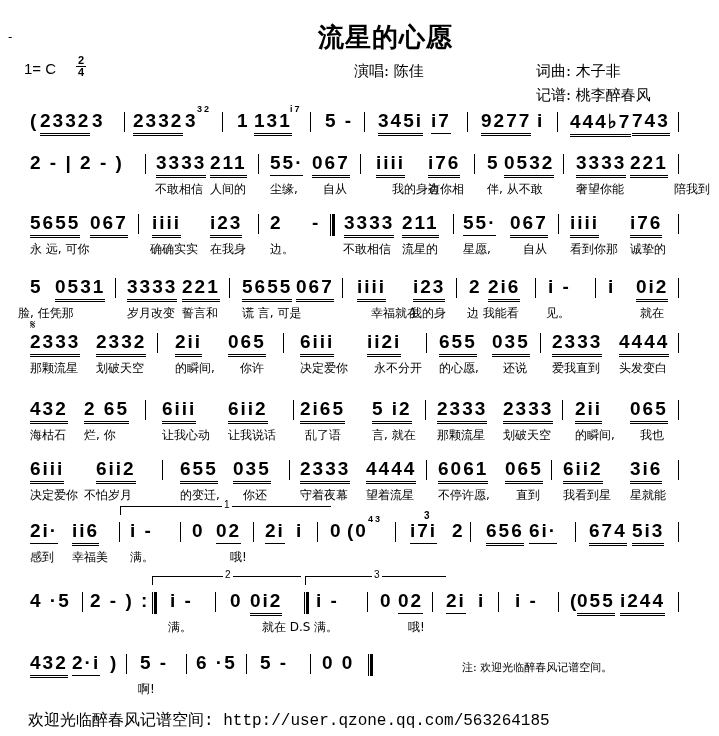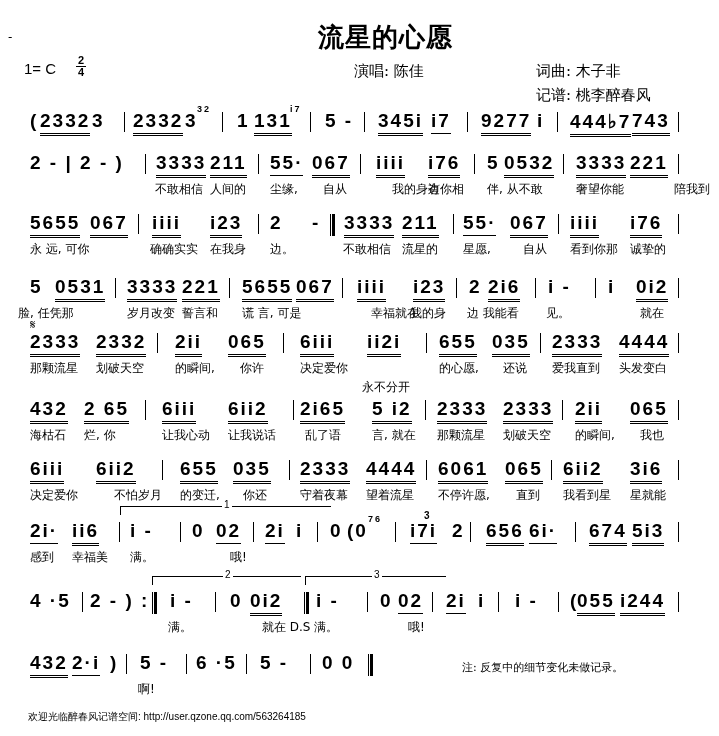--- a/index.html
+++ b/index.html
@@ -15,21 +15,21 @@
   .notes { position:absolute; top:0; font-family:"Liberation Sans", sans-serif; font-weight:bold; font-size:19px; letter-spacing:2px; white-space:nowrap; }
   .ul1 { border-bottom:1px solid #000; padding-bottom:1px; }
   .ul2 { border-bottom:3px double #000; padding-bottom:1px; }
   .bar { position:absolute; top:2px; width:1px; height:20px; background:#000; }
   .dbar { position:absolute; top:2px; width:4px; height:22px; border-left:1px solid #000; background:linear-gradient(to right,#fff 0,#fff 1px,#000 1px,#000 4px); }
   .lyrics { position:absolute; top:29px; font-family:"DejaVu Sans", sans-serif; font-size:12px; white-space:nowrap; }
   .volta { position:absolute; border-top:1px solid #000; border-left:1px solid #000; height:8px; font-size:10px; }
   .volta span { position:absolute; top:-8px; background:#fff; padding:0 2px; font-family:"Liberation Sans", sans-serif; }
   .small { font-size:11px; }
   .note-text { font-family:"DejaVu Serif", serif; font-size:11px; }
-  .footer { left:28px; top:710px; font-family:Liberation Sans, sans-serif; font-size:10px; }
+  .footer { left:28px; top:710px; font-family:Liberation Mono, monospace; font-size:16px; }
   .segno { position:absolute; font-size:13px; font-family:"DejaVu Serif", serif; }
 </style>
 </head>
 <body>
 
 <div class="abs dash">-</div>
 <div class="abs title">流星的心愿</div>
 <div class="abs key">1= C</div>
 <div class="abs meter">
   <span class="num">2</span>
@@ -168,21 +168,21 @@
       <div class="bar" style="left: 157px;"></div>
       <div class="bar" style="left: 283px;"></div>
       <div class="bar" style="left: 426px;"></div>
       <div class="bar" style="left: 540px;"></div>
       <div class="bar" style="left: 678px;"></div>
       <span class="lyrics" style="left: 30px;">那颗流星</span>
       <span class="lyrics" style="left: 96px;">划破天空</span>
       <span class="lyrics" style="left: 175px;">的瞬间,</span>
       <span class="lyrics" style="left: 240px;">你许</span>
       <span class="lyrics" style="left: 300px;">决定爱你</span>
-      <span class="lyrics" style="left: 362px; margin-top: 19px;">永不分开</span>
+      <span class="lyrics" style="left: 374px;">永不分开</span>
       <span class="lyrics" style="left: 439px;">的心愿,</span>
       <span class="lyrics" style="left: 503px;">还说</span>
       <span class="lyrics" style="left: 552px;">爱我直到</span>
       <span class="lyrics" style="left: 619px;">头发变白</span>
       <span class="segno" style="left: 30px; top: -14px;">𝄋</span>
     </div>
     <div class="row" style="top: 398px;">
       <span class="notes ul2" style="left: 30px;">432</span>
       <span class="notes ul2" style="left: 84px;">2 65</span>
       <span class="notes ul2" style="left: 162px;">6iii</span>
@@ -219,21 +219,21 @@
       <span class="notes ul2" style="left: 438px;">6061</span>
       <span class="notes ul2" style="left: 505px;">065</span>
       <span class="notes ul2" style="left: 563px;">6ii2</span>
       <span class="notes ul2" style="left: 630px;">3i6</span>
       <div class="bar" style="left: 162px;"></div>
       <div class="bar" style="left: 289px;"></div>
       <div class="bar" style="left: 426px;"></div>
       <div class="bar" style="left: 551px;"></div>
       <div class="bar" style="left: 678px;"></div>
       <span class="lyrics" style="left: 30px;">决定爱你</span>
-      <span class="lyrics" style="left: 114px;">不怕岁月</span>
+      <span class="lyrics" style="left: 84px;">不怕岁月</span>
       <span class="lyrics" style="left: 180px;">的变迁,</span>
       <span class="lyrics" style="left: 243px;">你还</span>
       <span class="lyrics" style="left: 300px;">守着夜幕</span>
       <span class="lyrics" style="left: 366px;">望着流星</span>
       <span class="lyrics" style="left: 438px; text-align: right;">不停许愿,</span>
       <span class="lyrics" style="left: 516px;">直到</span>
       <span class="lyrics" style="left: 563px;">我看到星</span>
       <span class="lyrics" style="left: 630px;">星就能</span>
     </div>
     <div class="row" style="top: 520px;">
@@ -245,21 +245,21 @@
       <span class="notes ul1" style="left: 265px;">2i</span>
       <span class="notes " style="left: 296px;">i</span>
       <span class="notes " style="left: 330px;">0</span>
       <span class="notes " style="left: 347px;">(0</span>
       <span class="notes ul1" style="left: 410px;">i7i</span>
       <span class="notes " style="left: 452px;">2</span>
       <span class="notes ul2" style="left: 486px;">656</span>
       <span class="notes ul1" style="left: 529px;">6i·</span>
       <span class="notes ul2" style="left: 589px;">674</span>
       <span class="notes ul2" style="left: 632px;">5i3</span>
-      <span class="notes small" style="left: 368px; top: -6px; font-size: 9px;">76</span>
+      <span class="notes small" style="left: 368px; top: -6px; font-size: 9px;">43</span>
       <div class="bar" style="left: 119px;"></div>
       <div class="bar" style="left: 180px;"></div>
       <div class="bar" style="left: 253px;"></div>
       <div class="bar" style="left: 317px;"></div>
       <div class="bar" style="left: 395px;"></div>
       <div class="bar" style="left: 470px;"></div>
       <div class="bar" style="left: 575px;"></div>
       <div class="bar" style="left: 678px;"></div>
       <span class="lyrics" style="left: 30px;">感到</span>
       <span class="lyrics" style="left: 72px;">幸福美</span>
@@ -315,14 +315,14 @@
       <span class="notes " style="left: 322px;">0 0</span>
       <div class="bar" style="left: 126px;"></div>
       <div class="bar" style="left: 186px;"></div>
       <div class="bar" style="left: 246px;"></div>
       <div class="bar" style="left: 310px;"></div>
       <div class="dbar" style="left: 368px;"></div>
       <span class="lyrics" style="left: 138px;">啊!</span>
     </div>
   </div>
 
-<div class="abs note-text" style="left:462px;top:660px;">注: 反复中的细节变化未做记录。</div>
+<div class="abs note-text" style="left:462px;top:660px;">注: 欢迎光临醉春风记谱空间。</div>
 <div class="abs footer">欢迎光临醉春风记谱空间: http://user.qzone.qq.com/563264185</div>
 
 </body></html>

